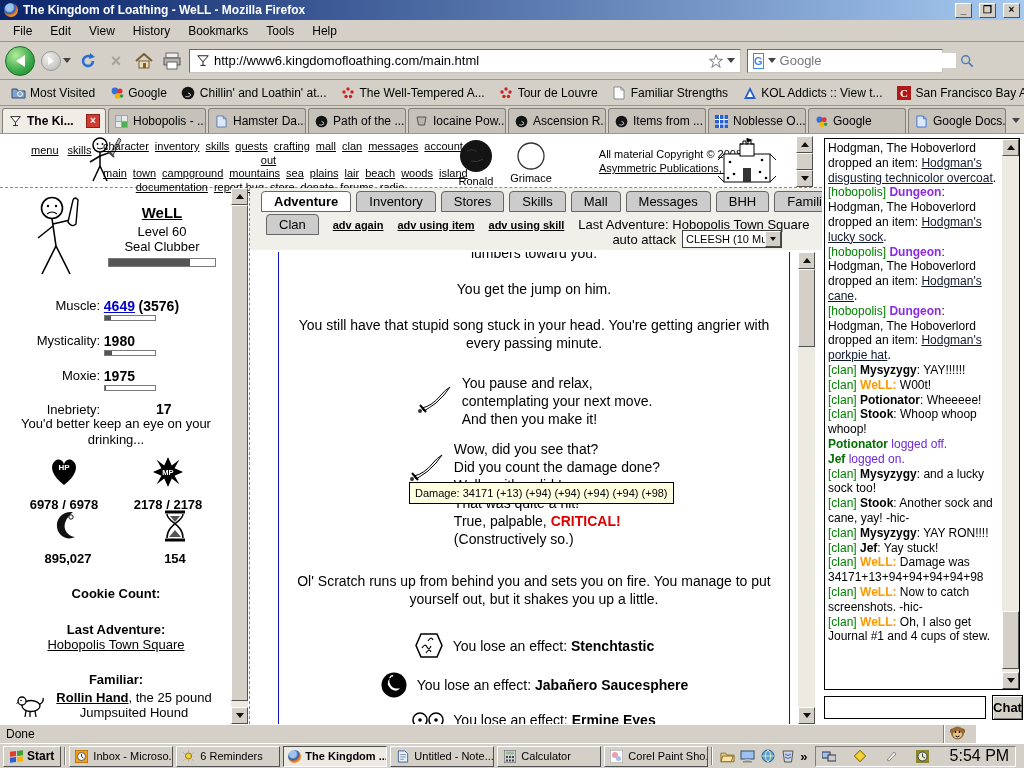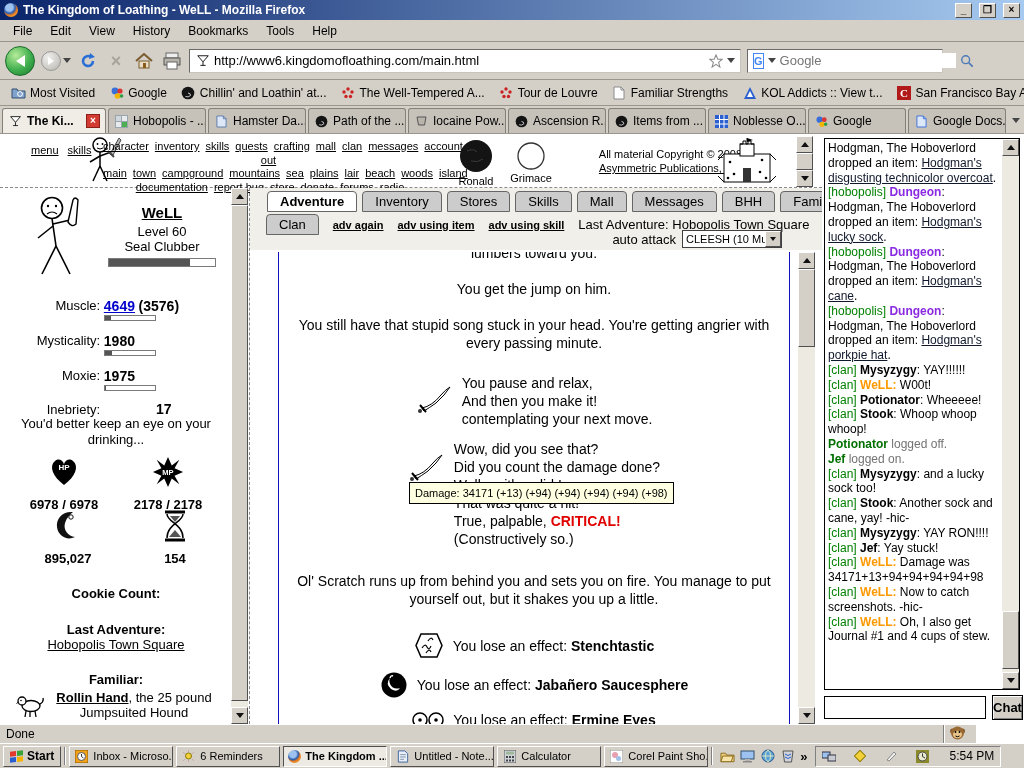--- a/index.html
+++ b/index.html
@@ -48,21 +48,21 @@
 .bar{border:1px solid #7a7a7a;background:#fff;height:9px;}
 .bar .fill{height:100%;background:#555;}
 .statbar{border:1px solid #7a7a7a;background:#fff;height:6px;width:52px;margin-top:1px;}
 .statbar .fill{height:100%;background:#555;}
 .stt{display:inline-block;text-align:right;}
 .stat-val{font-weight:bold;font-size:14px;}
 .blue{color:#0000CC;text-decoration:underline;}
 .bold{font-weight:bold;margin-top:6px;}
 .mainpane{position:absolute;left:250px;top:54px;width:572px;height:536px;background:#fff;}
 .strip{position:absolute;left:0;top:0;width:572px;height:62px;background:#F0EFE9;}
-.ktabs{position:absolute;left:17px;top:3px;display:flex;gap:5px;}
+.ktabs{position:absolute;left:11px;top:3px;display:flex;gap:5px;}
 .ktab{padding:2px 12px;background:#CCC;border:1px solid #666;border-radius:4px 4px 0 0;font-size:13px;white-space:nowrap;}
 .ktab.active{background:#fff;font-weight:bold;}
 .krow2{position:absolute;left:16px;top:26px;display:flex;align-items:center;gap:14px;}
 .advlnk{font-size:11px;font-weight:bold;}
 .autorow{position:absolute;right:40px;top:42px;display:flex;align-items:center;gap:6px;font-size:13px;}
 .select{width:100px;height:18px;background:#fff;border:1px solid #404040;display:flex;align-items:center;}
 .select .stxt{flex:1;font-size:11px;padding:0 3px;white-space:nowrap;overflow:hidden;}
 .select .sarr{width:16px;height:16px;background:#D4D0C8;border:1px solid;border-color:#FFF #505050 #505050 #FFF;display:flex;align-items:center;justify-content:center;}
 .combat{position:absolute;left:28px;top:64px;width:512px;height:472px;border-left:1px solid #1111BB;border-right:1px solid #1111BB;background:#fff;overflow:hidden;font-size:14px;line-height:18px;text-align:center;}
 .swordrow{display:flex;justify-content:center;align-items:flex-start;gap:10px;margin-top:22px;}
@@ -70,30 +70,30 @@
 .tooltip{position:absolute;left:130px;top:230px;background:#FFFFE1;border:1px solid #000;font-size:11px;padding:1px 5px;white-space:nowrap;z-index:5;}
 .crit{color:#E00000;font-weight:bold;}
 .effrow{display:flex;justify-content:center;align-items:center;gap:9px;margin-top:12px;}
 .chatpane{position:absolute;left:822px;top:0;width:202px;height:590px;background:#fff;}
 .chatbox{position:absolute;left:2px;top:4px;width:196px;height:552px;border:1px solid #000;}
 .msgs{position:absolute;left:3px;top:2px;width:172px;height:546px;overflow:hidden;font-size:12px;line-height:14.8px;text-align:left;word-wrap:break-word;}
 .msg{margin:0;}
 .ch{color:#008000;}.dg{color:#8A2BE2;font-weight:bold;}.nm{font-weight:bold;}
 .well{color:#FF9900;font-weight:bold;}
 .lk{color:#0f172a;text-decoration:underline;}
-.ev{color:#737373;}.evn{color:#007000;font-weight:bold;}
+.ev{color:#6d28d9;}.evn{color:#007000;font-weight:bold;}
 .chatinput{position:absolute;left:2px;top:562px;width:162px;height:23px;border:1px solid #000;font-size:12px;padding:0 3px;outline:none;font-family:"Liberation Sans",sans-serif;}
 .chatbtn{position:absolute;left:170px;top:561px;width:31px;height:25px;background:#D4D0C8;border:1px solid #000;box-shadow:inset 1px 1px 0 #fff,inset -1px -1px 0 #808080;font-weight:bold;font-size:13px;text-align:center;line-height:23px;}
 .statusbar{position:absolute;top:724px;left:0;width:976px;height:19px;background:#D4D0C8;border-top:1px solid #fff;font-size:12px;display:flex;align-items:center;padding:0 6px;}
 .taskbar{position:absolute;top:743px;left:0;width:1024px;height:25px;background:#D4D0C8;border-top:1px solid #fff;display:flex;align-items:center;gap:3px;padding:0 3px;}
 .startbtn{height:21px;display:flex;align-items:center;gap:4px;padding:0 6px;font-weight:bold;font-size:12px;background:#D4D0C8;border:1px solid;border-color:#FFF #505050 #505050 #FFF;}
 .taskitem{height:21px;width:104px;display:flex;align-items:center;gap:4px;padding:0 4px;font-size:11px;white-space:nowrap;overflow:hidden;background:#D4D0C8;border:1px solid;border-color:#FFF #505050 #505050 #FFF;}
 .taskitem.active{background:#ECEAE2;border-color:#505050 #FFF #FFF #505050;font-weight:bold;}
 .qlaunch{display:flex;align-items:center;gap:5px;padding:0 4px;}
-.tray{height:21px;display:flex;align-items:center;gap:16px;padding:8px 6px;border:1px solid;border-color:#808080 #FFF #FFF #808080;font-size:12px;}
+.tray{height:21px;display:flex;align-items:center;gap:16px;padding:8px 6px;border:1px solid;border-color:#808080 #FFF #FFF #808080;font-size:16px;}
 .vsep{width:2px;height:18px;border-left:1px solid #808080;border-right:1px solid #fff;}
 .flag{display:inline-grid;grid-template-columns:6px 6px;grid-template-rows:5px 5px;gap:1px;transform:skewY(-6deg);}
 .flag i{display:block;}
 </style>
 </head>
 <body>
 
 <div id="screen">
 
   <div class="titlebar">
@@ -593,22 +593,22 @@
         <div style="margin-top:18px;">You get the jump on him.</div>
         <div style="margin:18px auto 0;width:500px;">You still have that stupid song stuck in your head. You're getting angrier with every passing minute.</div>
         <div class="swordrow">
           <svg width="36" height="28" viewBox="0 0 36 28" style="margin-top:12px;">
               <path d="M6 22 Q16 20 25 9 Q29 4 34 1 Q29 9 20 17 Q13 22 8 25 Z" fill="#fff" stroke="#000"></path>
               <line x1="4" y1="19" x2="10" y2="26" stroke="#000" stroke-width="2"></line>
               <circle cx="4" cy="25" r="2" fill="#333"></circle>
             </svg>
           <span class="txt">
             <div>You pause and relax,</div>
+            <div>contemplating your next move.</div>
             <div>And then you make it!</div>
-            <div>contemplating your next move.</div>
           </span>
         </div>
         <div class="swordrow" style="margin-top:12px;">
           <svg width="36" height="28" viewBox="0 0 36 28" style="margin-top:14px;">
               <path d="M6 22 Q16 20 25 9 Q29 4 34 1 Q29 9 20 17 Q13 22 8 25 Z" fill="#fff" stroke="#000"></path>
               <line x1="4" y1="19" x2="10" y2="26" stroke="#000" stroke-width="2"></line>
               <circle cx="4" cy="25" r="2" fill="#333"></circle>
             </svg>
           <span class="txt">
             <div>Wow, did you see that?</div>

